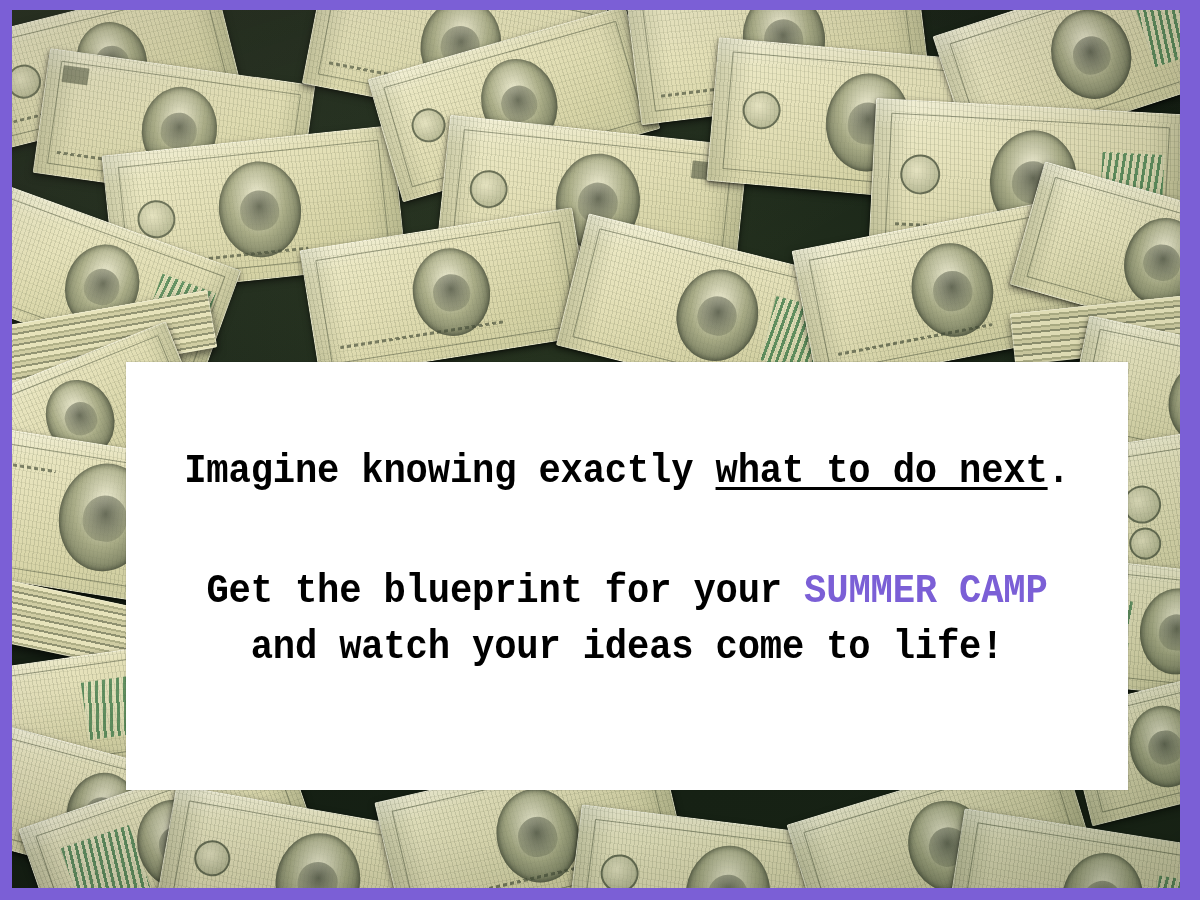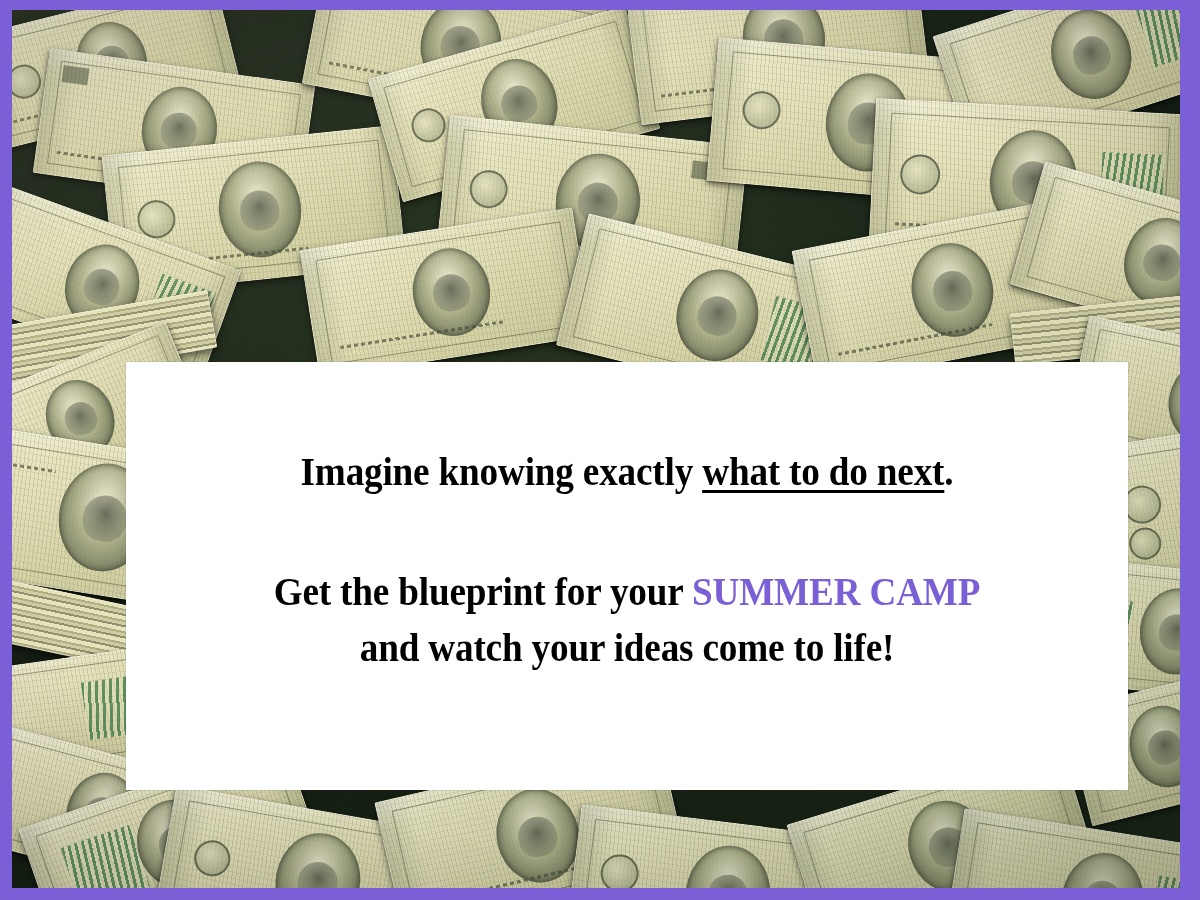--- a/index.html
+++ b/index.html
@@ -7,21 +7,21 @@
     padding: 0;
     background: #ffffff;
   }
 
   #slide {
     position: relative;
     width: 1200px;
     height: 900px;
     overflow: hidden;
     background: #7B5FD6;
-    font-family: Liberation Serif, serif;
+    font-family: Liberation Mono, monospace;
   }
 
   
   .frame-fill {
     position: absolute;
     inset: 0;
     background: #7B5FD6;
   }
 
   

